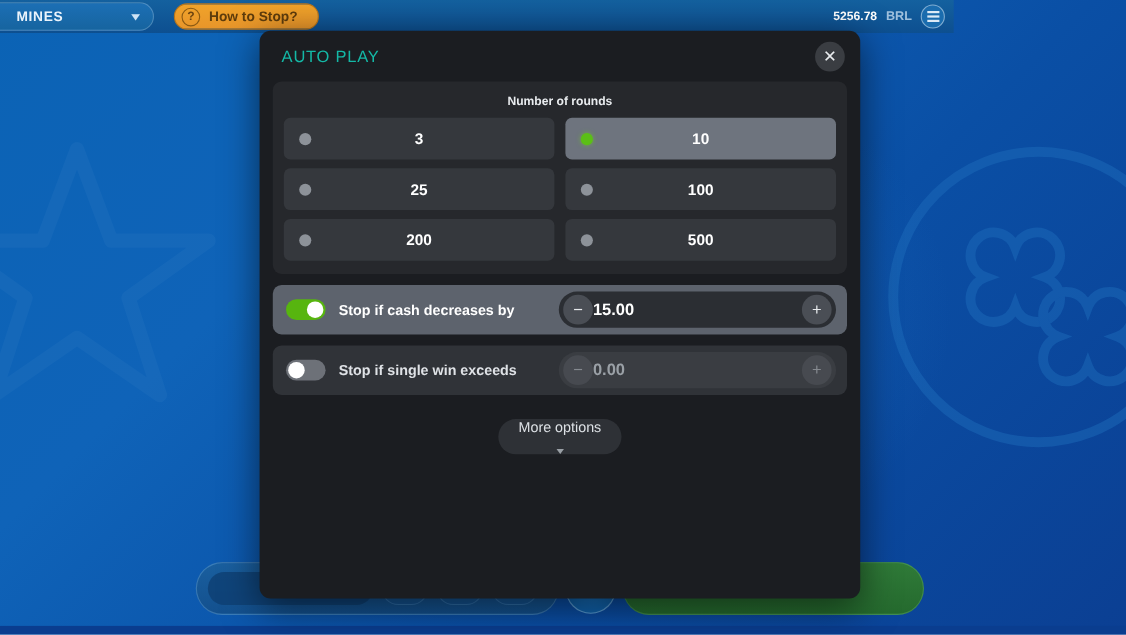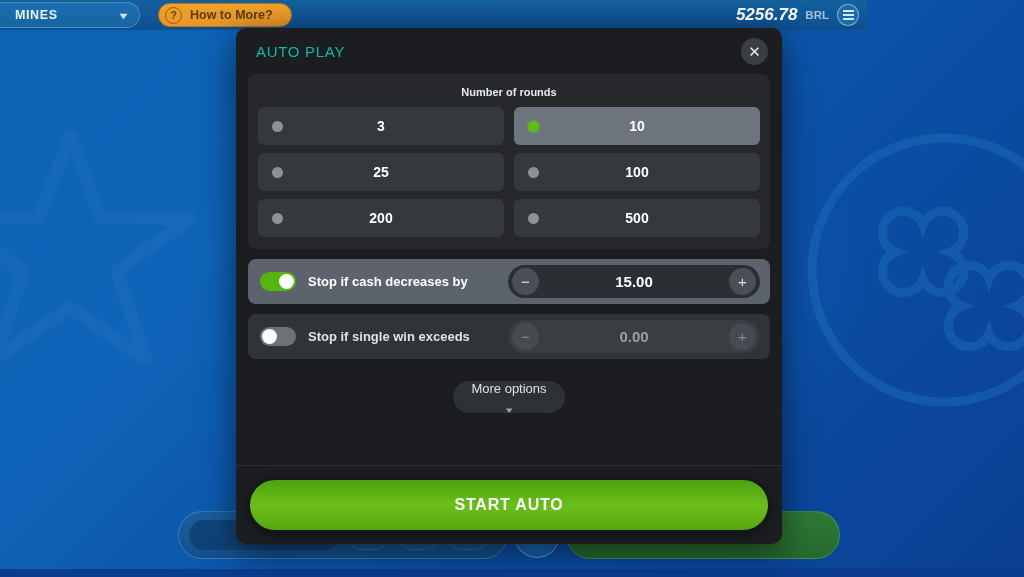--- a/index.html
+++ b/index.html
@@ -105,21 +105,21 @@
     font-weight: bold;
   }
 
   .topbar-right {
     margin-left: auto;
     display: flex;
     align-items: center;
     gap: 8px;
     padding-right: 8px;
   }
-  .balance-amt { color: #ffffff; font-size: 17px; font-weight: bold; font-style: italic; }
+  .balance-amt { color: #ffffff; font-size: 11px; font-weight: bold; }
   .balance-cur { color: #9fc0dd; font-size: 11.5px; font-weight: bold; }
   .burger {
     width: 22px; height: 22px;
     border-radius: 50%;
     background: #1a6cae;
     border: 1px solid rgba(255,255,255,0.45);
     display: flex; flex-direction: column;
     align-items: center; justify-content: center;
     gap: 2.5px;
   }
@@ -327,21 +327,21 @@
     border-radius: 50%;
     background: #4a4e55;
     color: #e6e9ec;
     display: flex; align-items: center; justify-content: center;
     font-size: 15px; line-height: 1;
     flex: 0 0 auto;
   }
   .stop-row.off .step-btn { background: #474a50; color: #85898f; }
   .step-value {
     flex: 1;
-    text-align: center;
+    text-align: left;
     color: #ffffff;
     font-size: 15px;
     font-weight: bold;
   }
   .stop-row.off .step-value { color: #9aa0a6; }
 
   .more-wrap {
     display: flex;
     justify-content: center;
     margin-top: 22px;
@@ -397,21 +397,21 @@
 
   <div class="topbar">
 
     <div class="mines-select">
       <span>MINES</span>
       <span class="chev">▾</span>
     </div>
 
     <div class="howto">
       <span class="q-icon">?</span>
-      <span class="howto-label">How to More?</span>
+      <span class="howto-label">How to Stop?</span>
     </div>
 
     <div class="topbar-right">
       <span class="balance-amt">5256.78</span>
       <span class="balance-cur">BRL</span>
       <div class="burger">
         <i></i>
           <i></i>
           <i></i>
       </div>
@@ -505,20 +505,17 @@
 
         <div class="more-wrap">
           <div class="more-btn">
             <span>More options</span>
             <span class="more-chev">▾</span>
           </div>
         </div>
 
       </div>
 
-      <div class="modal-footer">
-        <div class="start-btn">START AUTO</div>
-      </div>
 
     </div>
   </div>
 
 </div>
 
 </body></html>

